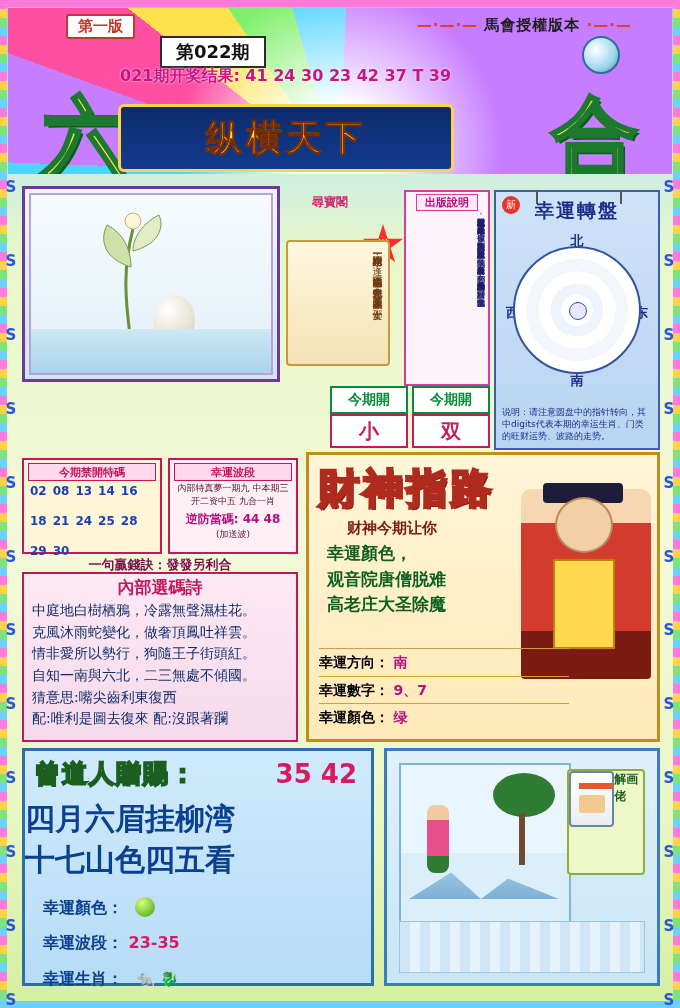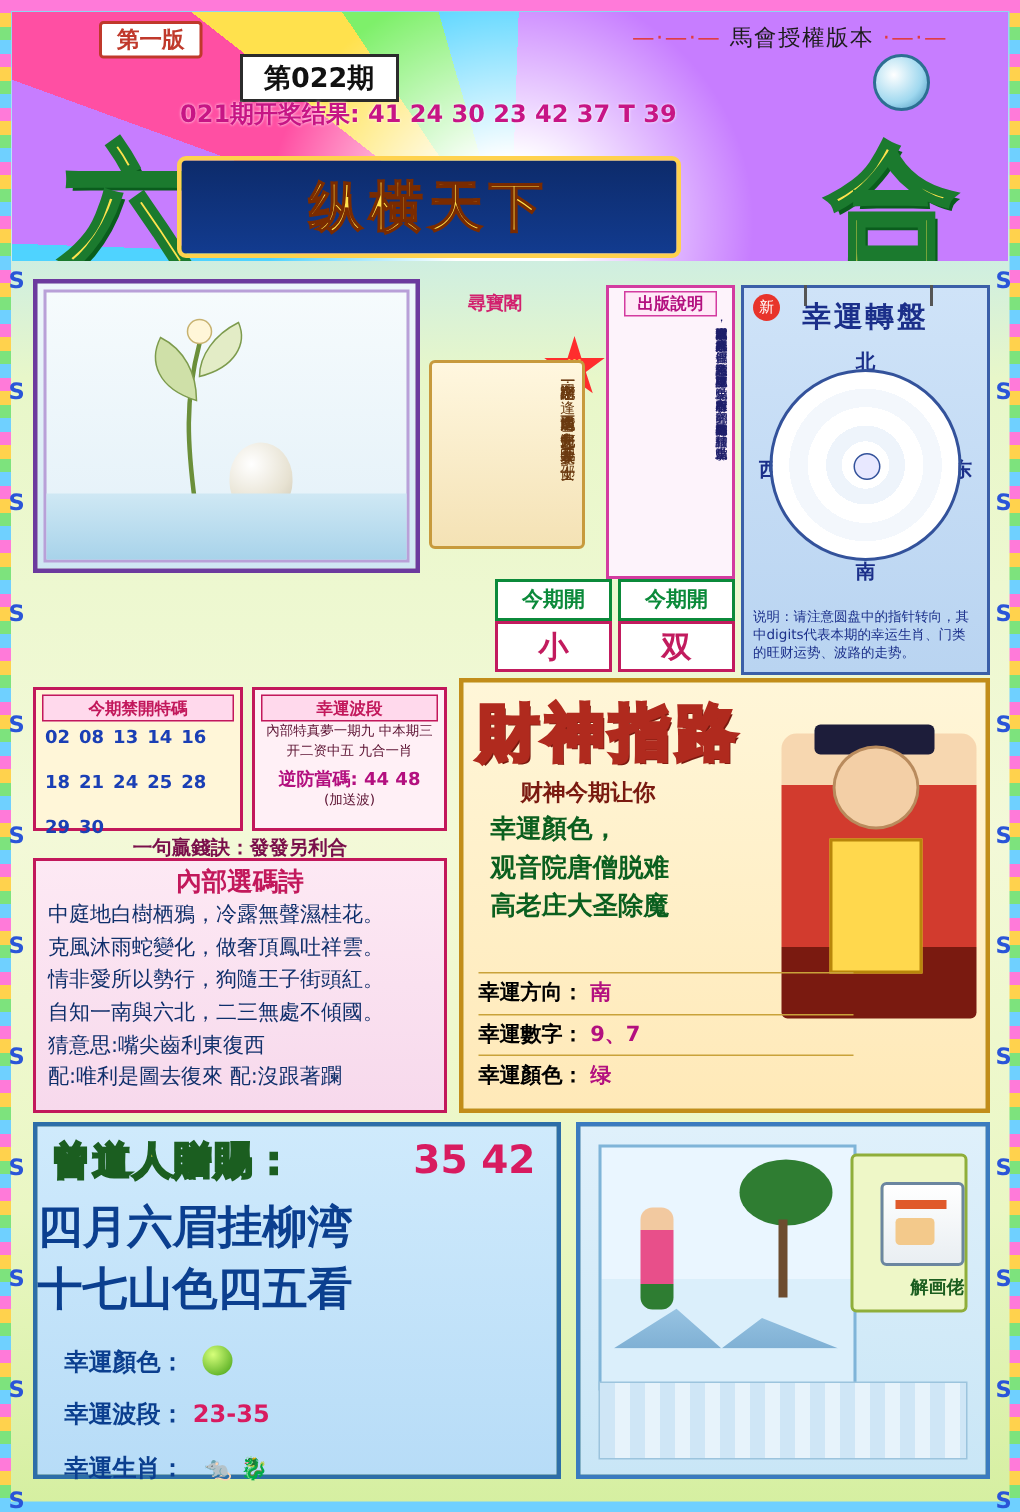--- a/index.html
+++ b/index.html
@@ -46,21 +46,21 @@
       linear-gradient(#ff8fd6,#ffd9a0);
     overflow:hidden;
   }
   .hdr-left-tag{
     position:absolute;left:58px;top:6px;
     background:#ffffff;border:2px solid #c0392b;border-radius:3px;
     padding:1px 10px;font-size:15px;font-weight:bold;color:#c0392b;
     font-family:"DejaVu Sans",sans-serif;
   }
   .hdr-right-tag{
-    position:absolute;right:40px;top:8px;font-size:15px;font-weight:normal;
+    position:absolute;right:40px;top:8px;font-size:15px;font-weight:bold;
     color:#1d1d1d;letter-spacing:1px;margin-left:16px;
   }
   .hdr-right-tag .dash{color:#e23b3b;}
   .issue-box{
     position:absolute;left:152px;top:28px;
     background:#ffffff;border:2px solid #2b2b2b;
     padding:2px 14px;font-size:18px;font-weight:bold;color:#111;
   }
   .draw-line{
     position:absolute;left:112px;top:58px;
@@ -318,21 +318,21 @@
     background:linear-gradient(180deg,#eaf6ff 0 55%,#dbeffb 55% 100%);
     border:2px solid #7fb4d8;
   }
   .pic2 .tree{position:absolute;left:92px;top:8px;width:62px;height:44px;border-radius:50%;background:#2f7d32;}
   .pic2 .trunk{position:absolute;left:118px;top:48px;width:6px;height:52px;background:#6d4c2f;}
   .pic2 .person{position:absolute;left:26px;top:40px;width:22px;height:68px;background:linear-gradient(180deg,#f2c9a0 0 22%,#e84f8a 22% 75%,#2e7d32 75% 100%);border-radius:8px;}
   .pic2 .mount{position:absolute;left:8px;bottom:26px;width:150px;height:34px;background:linear-gradient(180deg,#9ec9e6,#7fb0d4);clip-path:polygon(0 100%,28% 22%,48% 100%,66% 40%,100% 100%);}
   .pic2 .card{
     position:absolute;right:12px;top:18px;width:74px;height:96px;
     background:#eef7c7;border:2px solid #8fae3a;border-radius:4px;
-    display:flex;flex-direction:column;align-items:flex-end;justify-content:flex-end;padding-bottom:6px;
+    display:flex;flex-direction:row;align-items:flex-start;justify-content:flex-end;padding-bottom:6px;
   }
   .pic2 .card .icon{
     width:52px;height:52px;background:linear-gradient(180deg,#ffffff,#e9eef2);
     border:2px solid #6b86a0;border-radius:4px;margin-bottom:6px;position:relative;
   }
   .pic2 .card .icon:before{content:"";position:absolute;left:8px;top:10px;width:34px;height:6px;background:#e05a2b;}
   .pic2 .card .icon:after{content:"";position:absolute;left:8px;top:22px;width:26px;height:18px;background:#f3c98b;border-radius:3px;}
   .pic2 .card .txt{font-size:12px;font-weight:bold;color:#1b5e20;}
   .pic2 .grid{position:absolute;left:12px;bottom:10px;right:12px;height:50px;
     background:repeating-linear-gradient(90deg,#cfe6f6 0 10px,#e7f3fb 10px 20px);

